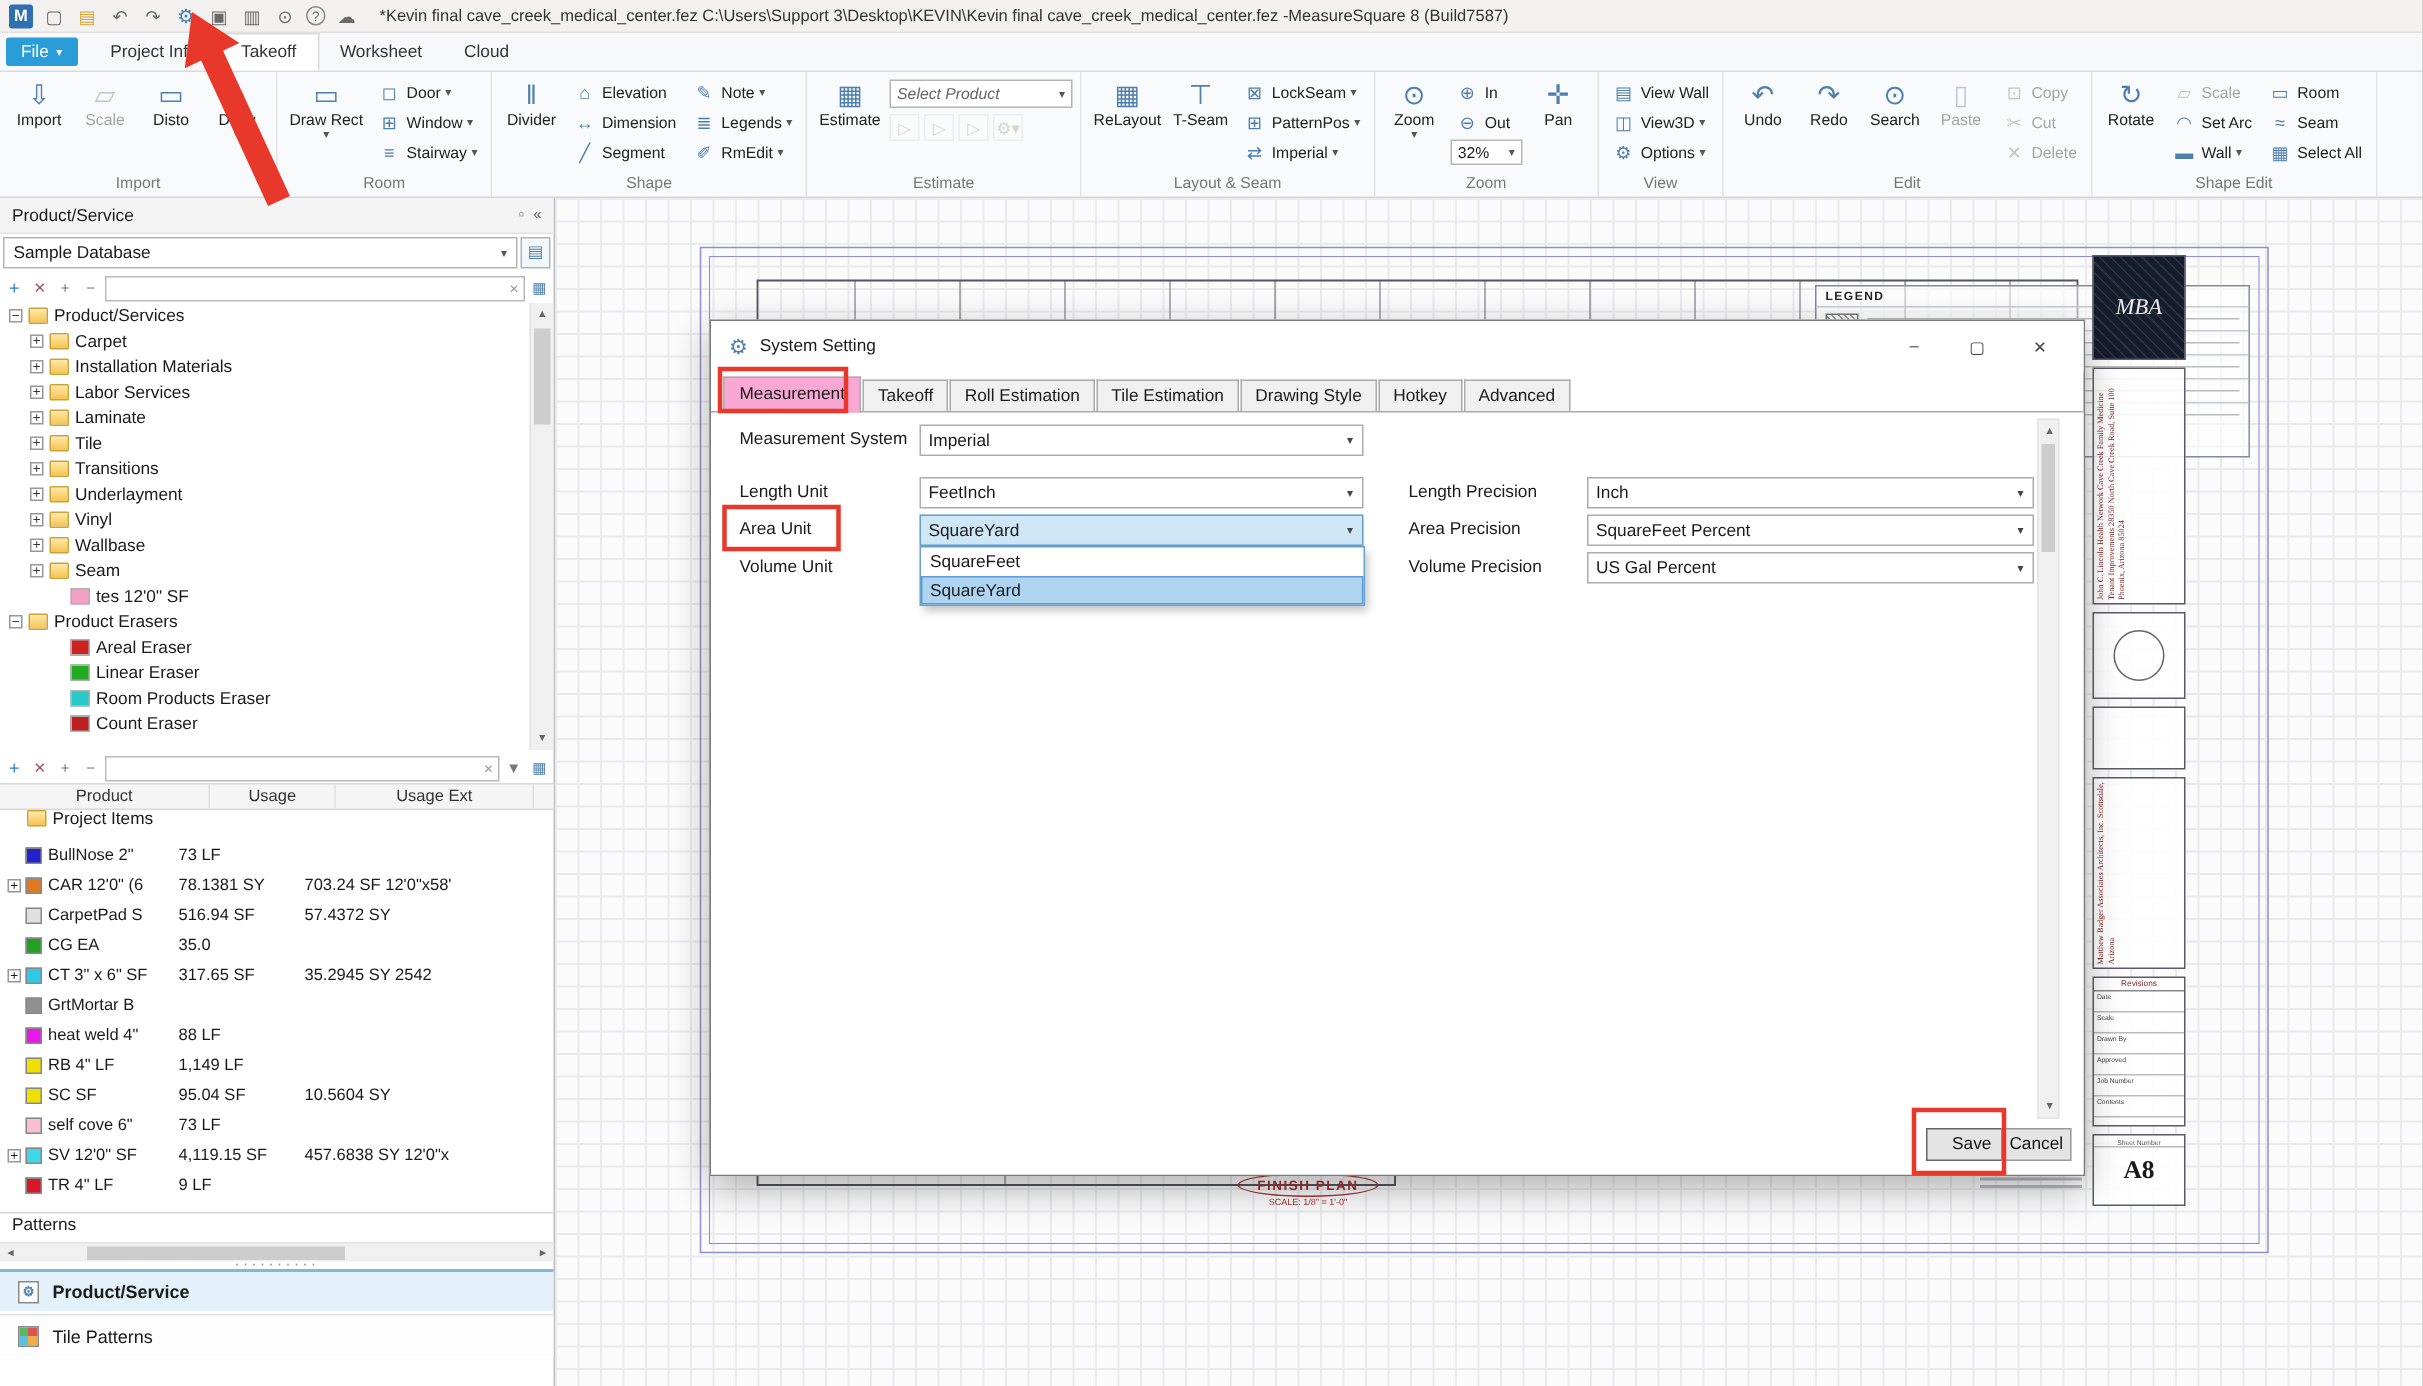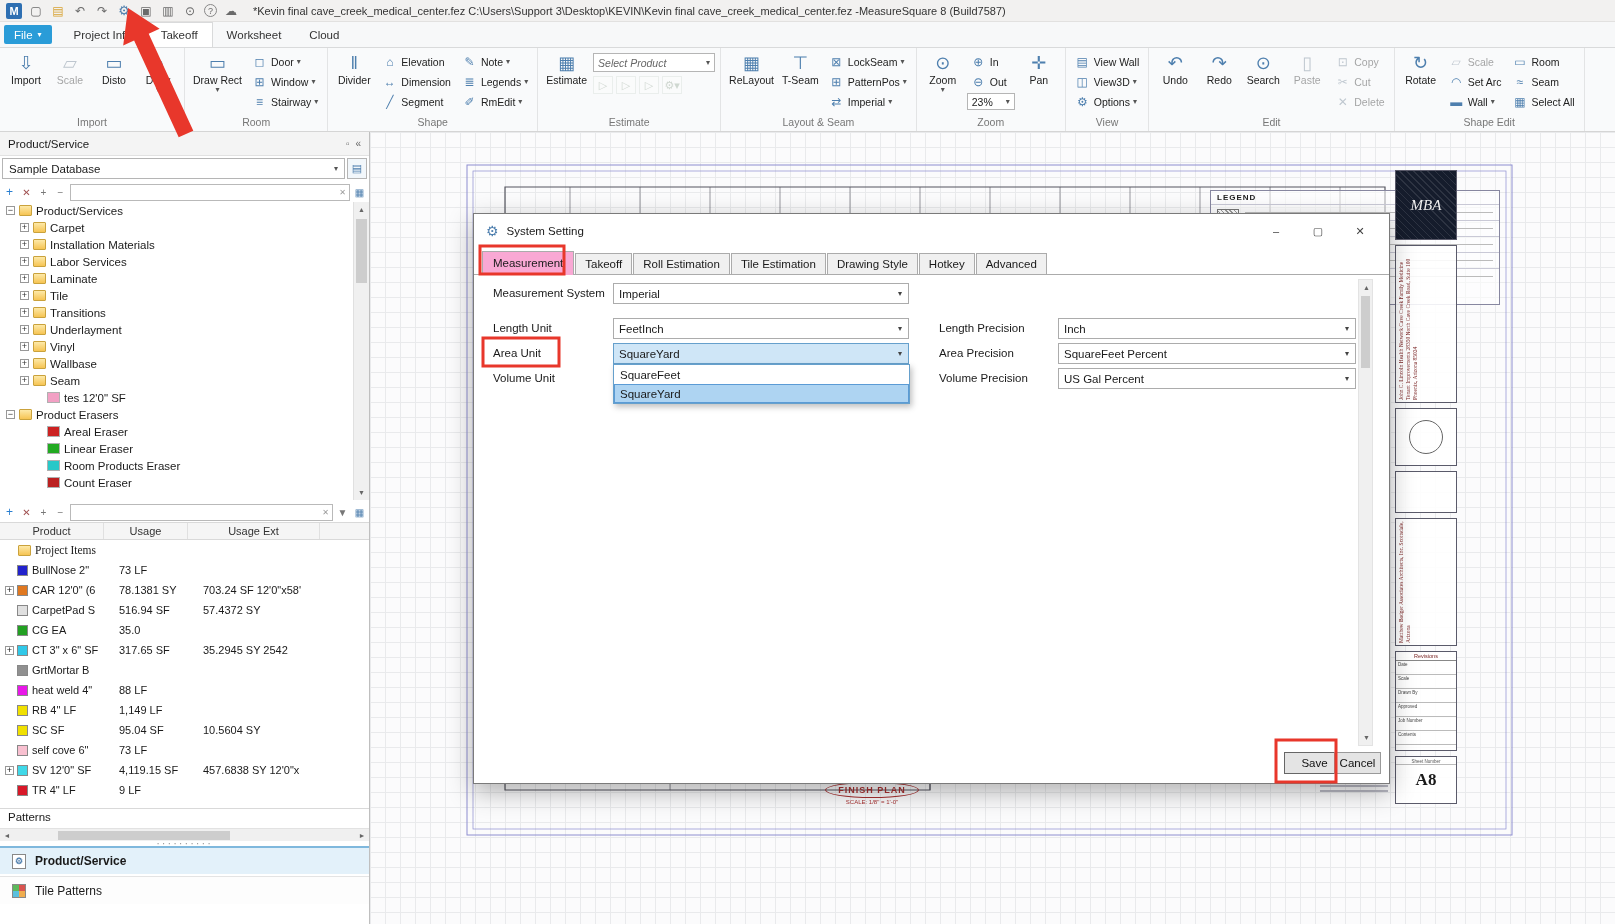--- a/index.html
+++ b/index.html
@@ -67,30 +67,30 @@
   .tree-row.lvl2 { padding-left:34px; }
   .exp { width:9px; height:9px; border:1px solid #989898; background:#fff; font-size:9px; line-height:7px; text-align:center; color:#333; flex:none; margin-right:4px; }
   .exp:empty { visibility:hidden; }
   .ticon { width:13px; height:11px; flex:none; border:1px solid #b0b0b0; margin-right:4px; background:#fff; }
   .ticon.folder { background:linear-gradient(#fde9a8,#f6c453); border-color:#caa23c; border-radius:1px; }
   .vscroll { position:absolute; right:0; top:70px; width:16px; height:298px; background:#f0f0f0; border-left:1px solid #e0e0e0; }
   .sarr { position:absolute; left:0; width:15px; height:15px; text-align:center; font-size:7px; color:#666; line-height:15px; }
   .vthumb { position:absolute; left:2px; top:17px; width:11px; height:64px; background:#cdcdcd; }
   .pp-thead { position:absolute; left:0; top:390px; width:100%; height:18px; background:#f5f5f5; border-top:1px solid #d9d9d9; border-bottom:1px solid #d9d9d9; display:flex; font-size:11px; color:#333; }
   .th { border-right:1px solid #e0e0e0; display:flex; align-items:center; justify-content:center; }
-  .th1 { width:104px; } .th2 { width:84px; } .th3 { width:132px; }
+  .th1 { width:140px; } .th2 { width:84px; } .th3 { width:132px; }
   .pp-table { position:absolute; left:0; top:408px; width:100%; height:268px; overflow:hidden; }
   .trow { display:flex; align-items:center; height:20px; font-size:11px; white-space:nowrap; }
   .trow .texp { width:9px; height:9px; margin-left:5px; margin-right:3px; border:1px solid #989898; background:#fff; font-size:9px; line-height:7px; text-align:center; flex:none; }
   .trow .texp:empty { visibility:hidden; }
   .tswatch { width:11px; height:11px; border:1px solid #888; margin-right:4px; flex:none; }
   .tname { width:82px; overflow:hidden; }
   .tusage { width:84px; padding-left:5px; overflow:hidden; }
   .textc { flex:1; padding-left:5px; overflow:hidden; }
-  .proot { display:flex; align-items:center; height:20px; padding-left:18px;font-family:Liberation Serif, serif; }
+  .proot { display:flex; height:20px; padding-left:18px; }
   .patterns { position:absolute; left:0; top:676px; width:100%; height:18px; border-top:1px solid #d9d9d9; padding:2px 8px; }
   .hscroll { position:absolute; left:0; top:696px; width:100%; height:13px; background:#f0f0f0; border-top:1px solid #e2e2e2; }
   .hthumb { position:absolute; left:58px; top:2px; width:172px; height:9px; background:#cdcdcd; }
   .harr { position:absolute; top:0; width:14px; height:13px; font-size:7px; color:#666; text-align:center; line-height:13px; }
   .splitdots { position:absolute; left:0; top:708px; width:100%; text-align:center; color:#999; font-size:11px; letter-spacing:2px; line-height:6px; }
   .pp-bigtab { position:absolute; left:0; width:100%; height:28px; display:flex; align-items:center; gap:9px; padding:0 12px; border-top:1px solid #e4e4e4; font-size:12px; background:#fdfdfd; }
   .pp-bigtab.activeb { background:#e3f1fa; border-top:2px solid #7fb8dd; font-weight:bold; }
   .bt-icon1 { width:14px; height:15px; border:1px solid #888; background:#fff; display:flex; align-items:center; justify-content:center; font-size:9px; color:#4e7fae; }
   .bt-icon2 { width:14px; height:14px; border:1px solid #888; background:conic-gradient(#d9534f 0 25%, #f0ad4e 0 50%, #5bc0de 0 75%, #5cb85c 0); }
 
@@ -387,21 +387,21 @@
               <span class="rlbl">In</span>
 
             </div>
               <div class="rbtn-sm">
               <span class="ricon">⊖</span>
               <span class="rlbl">Out</span>
 
             </div>
             </div>
           <div class="zoom-combo">
-            <span>23%</span>
+            <span>32%</span>
             <span class="ca">▾</span>
           </div>
         </div>
         <div class="rg-large">
             <div class="rbtn-lg">
             <span class="ricon">✛</span>
             <span class="rlbl">Pan</span>
 
           </div>
           </div>

